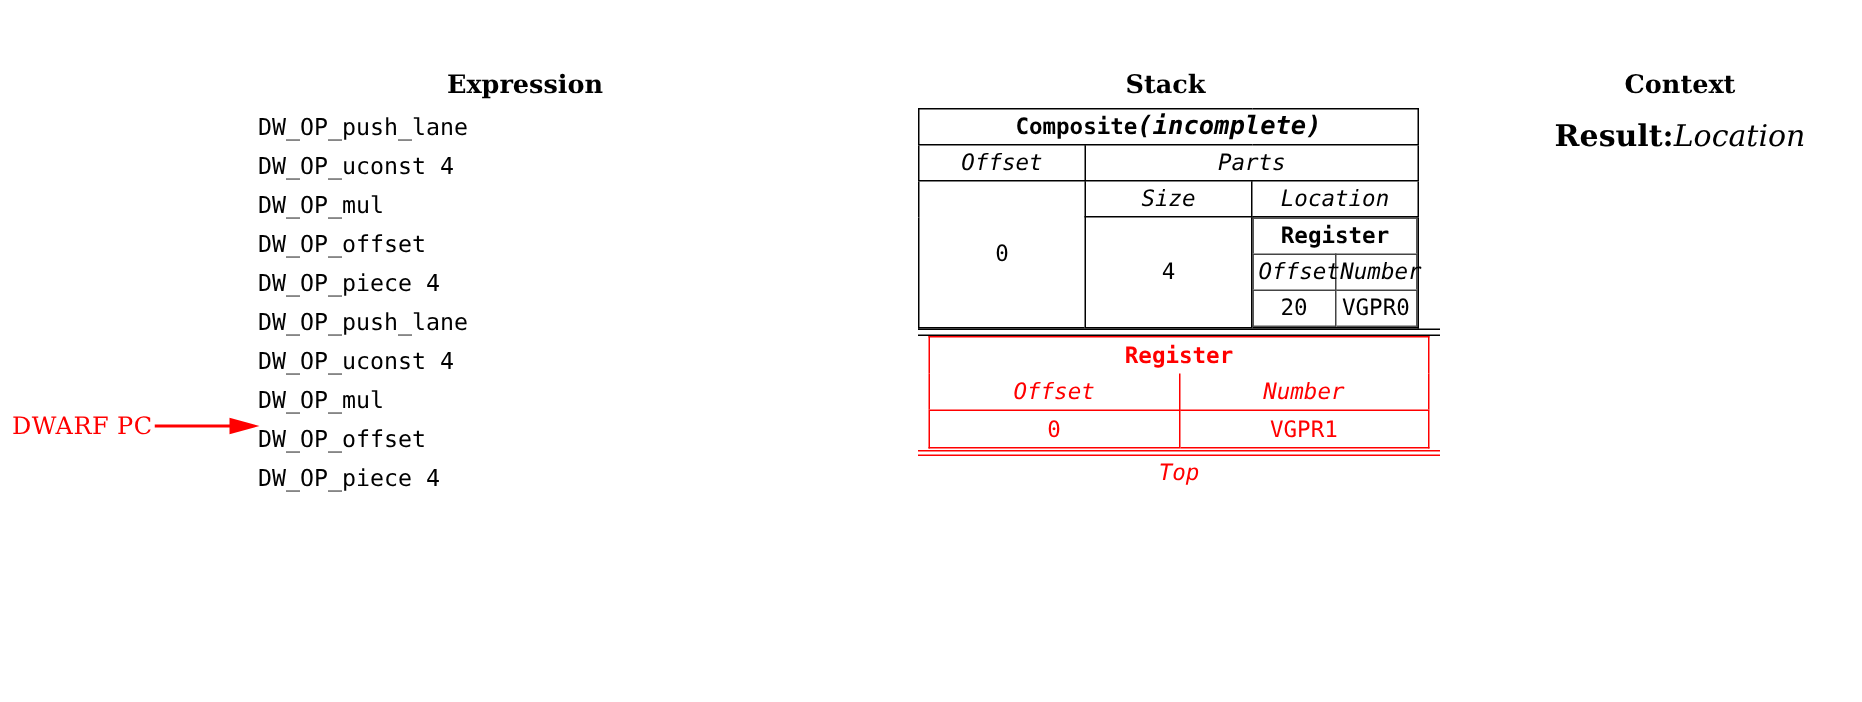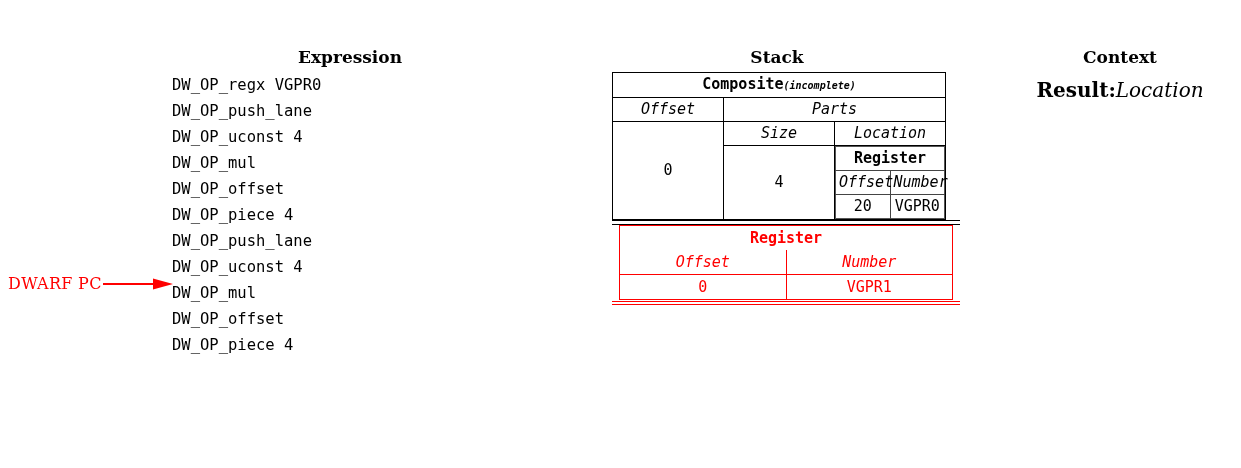--- a/index.html
+++ b/index.html
@@ -92,21 +92,21 @@
   }
   .bar-b  { border-bottom: 1.6px solid #000000; }
   .bar-r  { border-right: 1.6px solid #000000; }
   .ttl {
     font-weight: bold;
     white-space: nowrap;
   }
   .ttl .qual {
     font-weight: bold;
     font-style: italic;
-    font-size: 10px;
+    font-size: 17px;
   }
   .hdr {
     font-style: italic;
   }
   .val { font-style: normal; }
 
   
   #nested-register-table {
     width: 100%;
     border-collapse: collapse;
@@ -187,21 +187,20 @@
   #context-block .ctx-val { font-style: italic; }
 </style>
 </head>
 <body>
 
 <div class="col-heading" id="heading-expression">Expression</div>
 <div class="col-heading" id="heading-stack">Stack</div>
 <div class="col-heading" id="heading-context">Context</div>
 
 <div id="expression-list">
-  <div class="expr-line">DW_OP_regx VGPR0</div>
   <div class="expr-line">DW_OP_push_lane</div>
   <div class="expr-line">DW_OP_uconst 4</div>
   <div class="expr-line">DW_OP_mul</div>
   <div class="expr-line">DW_OP_offset</div>
   <div class="expr-line">DW_OP_piece 4</div>
   <div class="expr-line">DW_OP_push_lane</div>
   <div class="expr-line">DW_OP_uconst 4</div>
   <div class="expr-line">DW_OP_mul</div>
   <div class="expr-line">DW_OP_offset</div>
   <div class="expr-line">DW_OP_piece 4</div>
@@ -268,18 +267,19 @@
       <td class="hdr rbar-b">Number</td>
     </tr>
     <tr>
       <td class="val rbar-r">0</td>
       <td class="val">VGPR1</td>
     </tr>
   </tbody>
     </table>
 
   <div class="top-rule"></div>
+  <div id="top-label">Top</div>
 
 </div>
 
 <div id="context-block">
   <div><span class="ctx-key">Result:</span><span class="ctx-val">Location</span></div>
 </div>
 
 </body></html>

